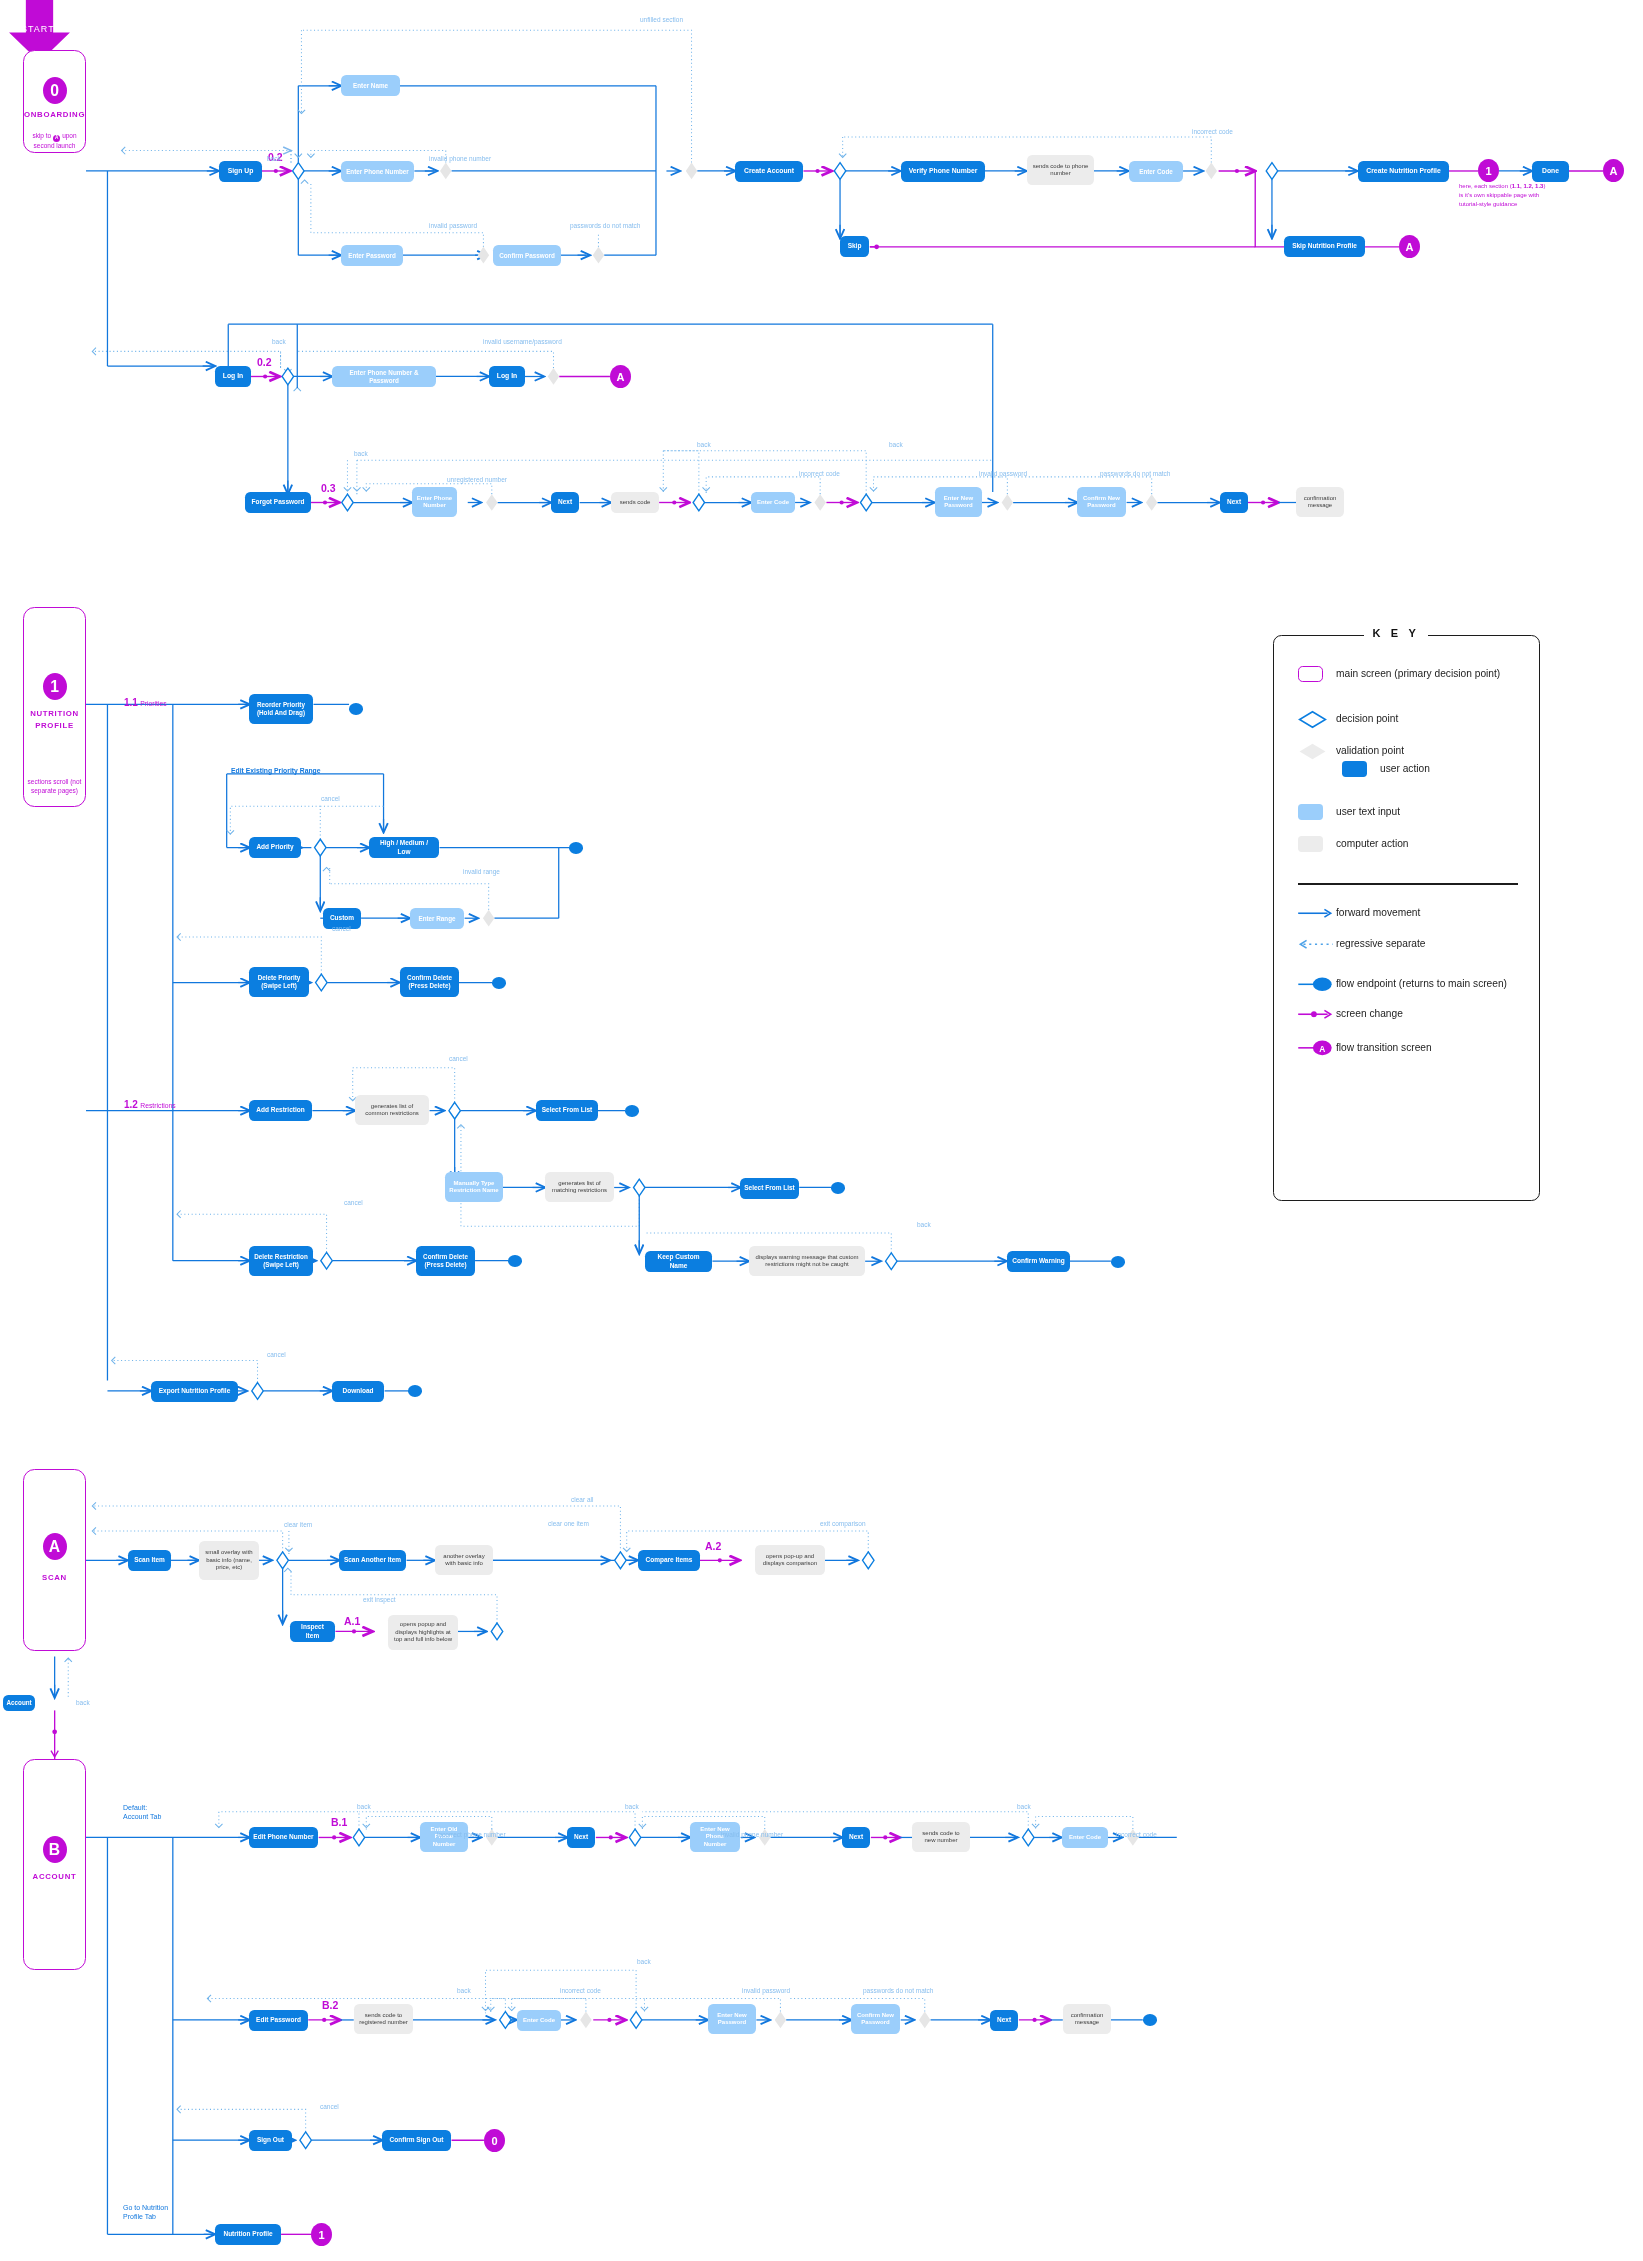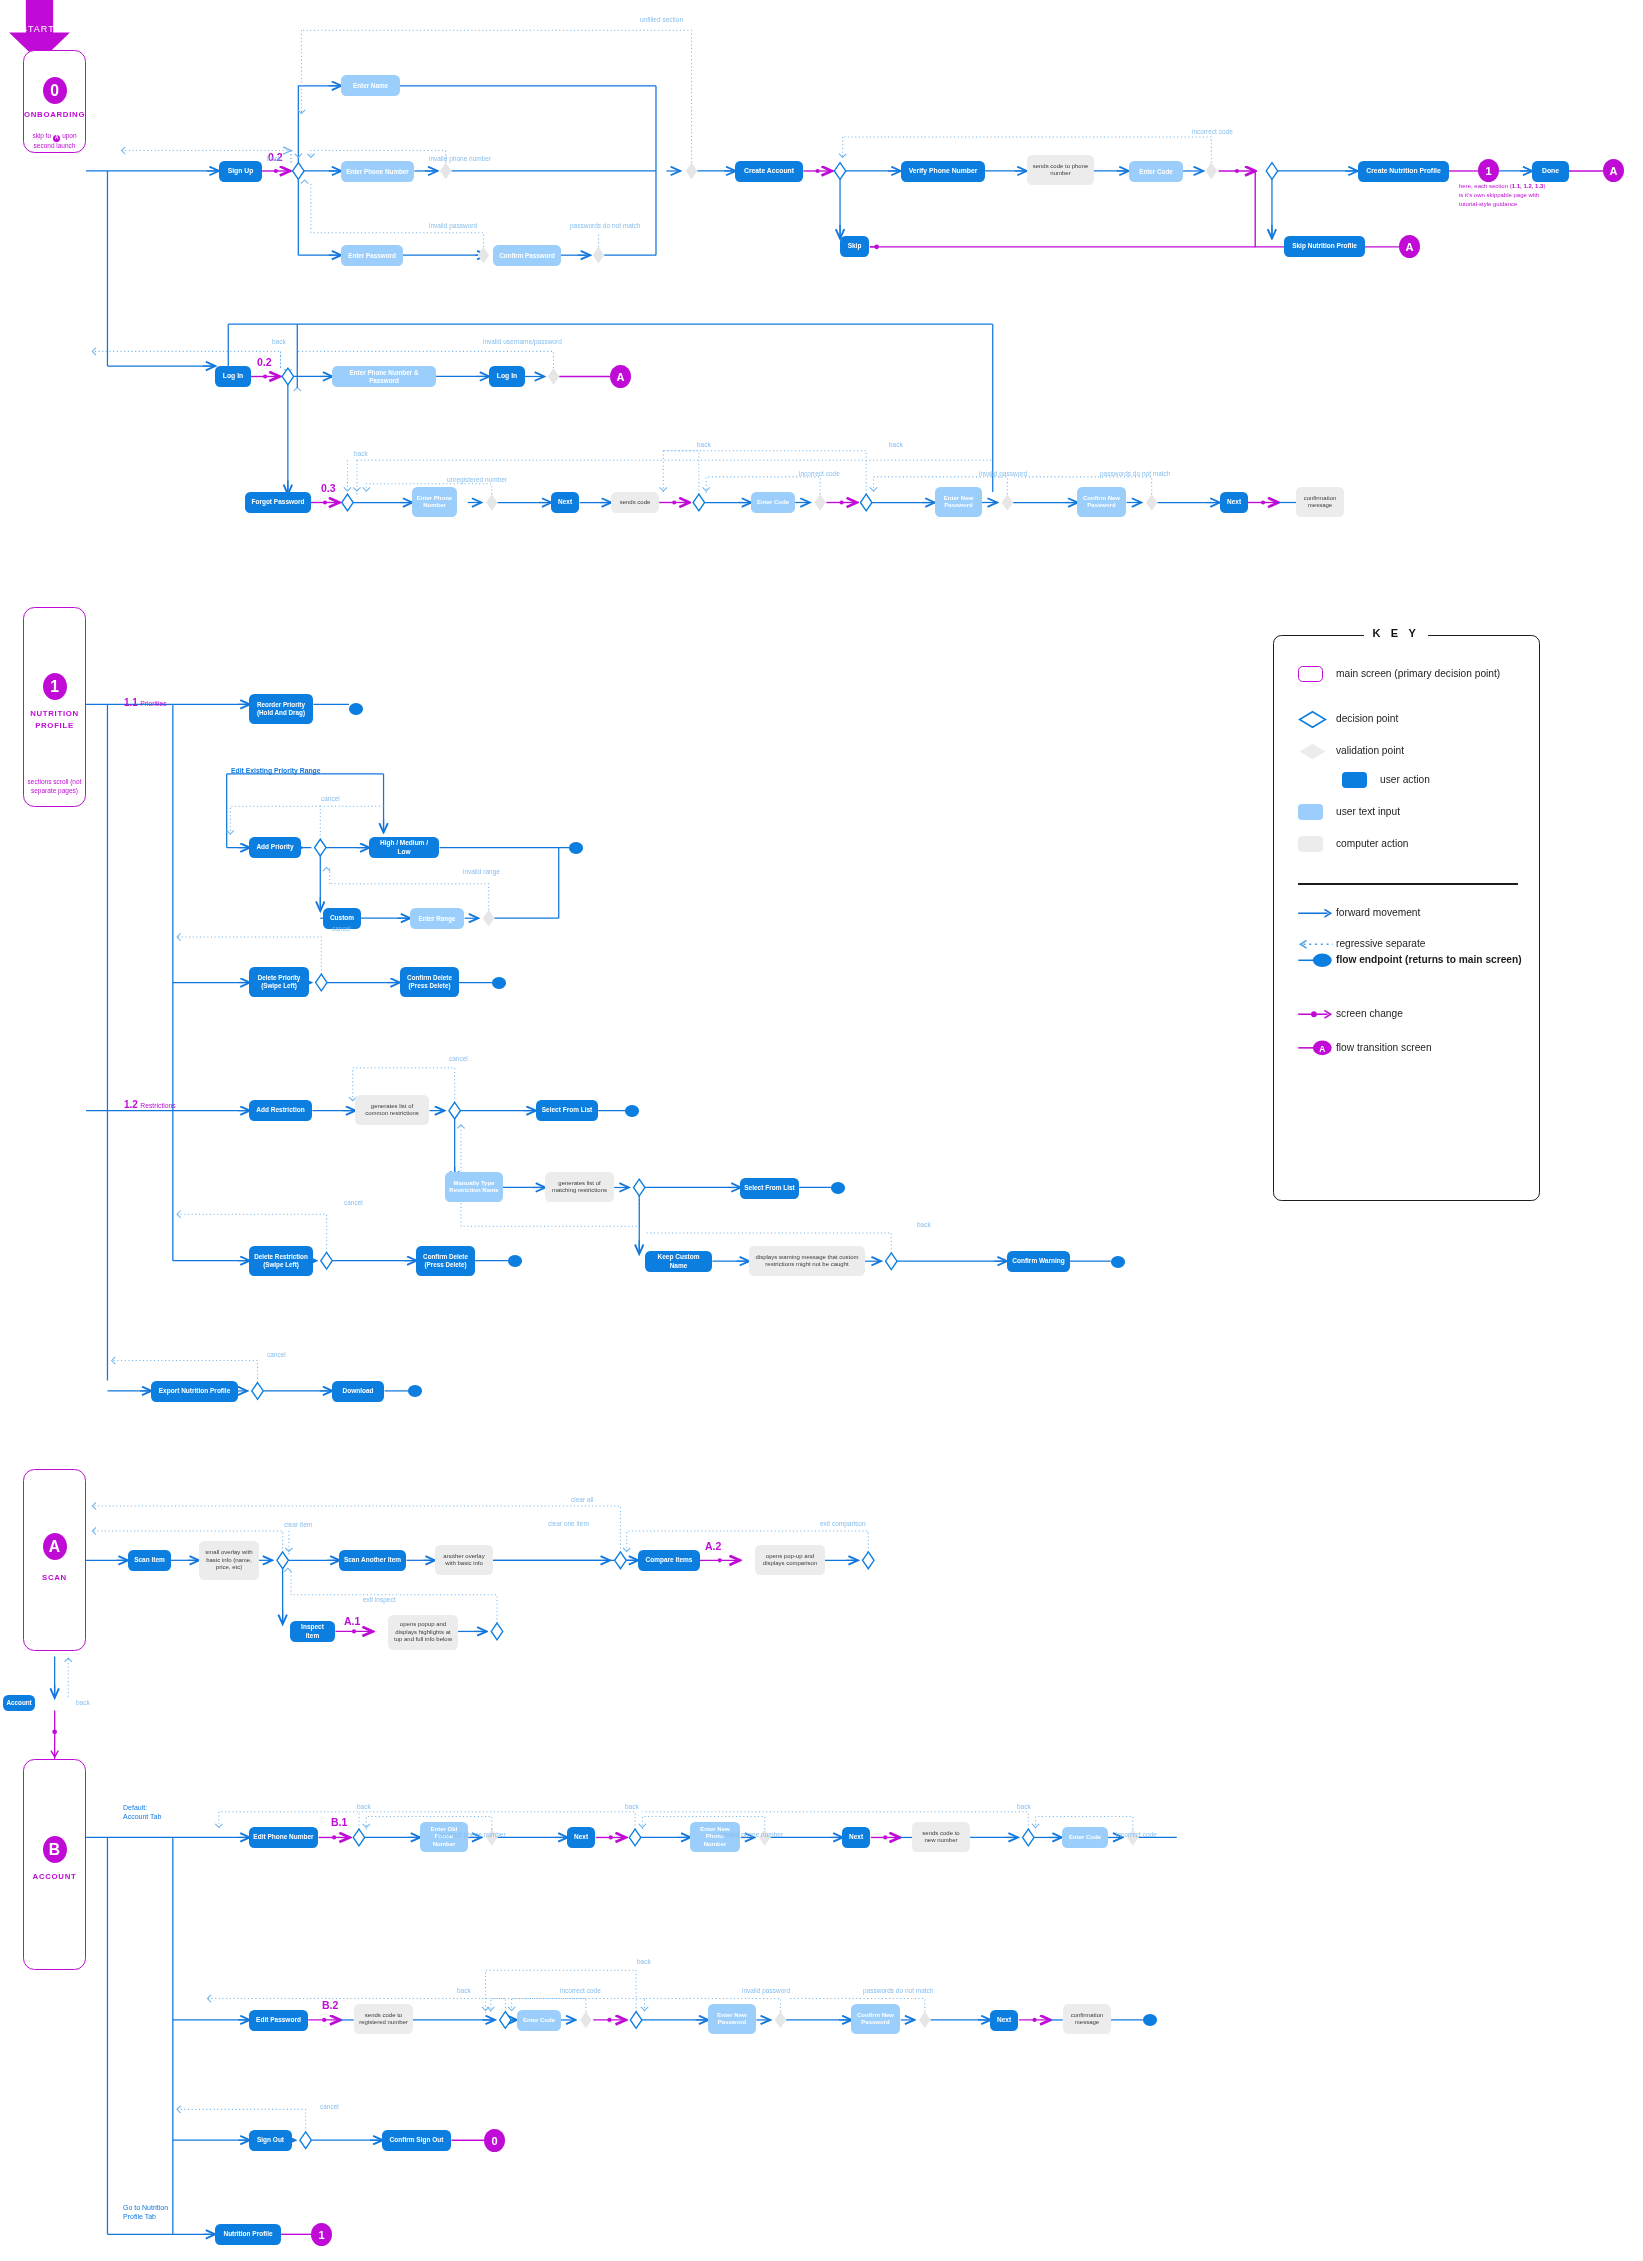--- a/index.html
+++ b/index.html
@@ -910,21 +910,21 @@
 
     <div class="key-row" style="left:24px; top:106px; width:230px;">
       <span class="key-glyph">
         <svg width="29" height="19" viewBox="0 0 56 36">
             <polygon points="28,3 53,18 28,33 3,18" fill="#ECECEC"></polygon>
           </svg>
       </span>
       <span class="key-text">validation point</span>
     </div>
 
-    <div class="key-row" style="left:24px; top:136px; width:230px;padding-left:44px;">
+    <div class="key-row" style="left:24px; top:125px; width:230px;padding-left:44px;">
       <span class="key-glyph">
           <span class="k-userac"></span>
         </span>
       <span class="key-text">user action</span>
     </div>
 
     <div class="key-row" style="left:24px; top:168px; width:230px;">
       <span class="key-glyph">
           <span class="k-userin"></span>
         </span>
@@ -953,21 +953,21 @@
     <div class="key-row" style="left:24px; top:302px; width:230px;">
       <span class="key-glyph">
         <svg width="35" height="10.5" viewBox="0 0 66 20">
             <line x1="10" y1="10" x2="66" y2="10" stroke="#4FA3E8" stroke-width="3" stroke-dasharray="4 7"></line>
             <path d="M16,2.5 L4,10 L16,17.5" fill="none" stroke="#4FA3E8" stroke-width="3"></path>
           </svg>
       </span>
       <span class="key-text">regressive separate</span>
     </div>
 
-    <div class="key-row" style="left:24px; top:317px; width:230px;font-weight:bold;">
+    <div class="key-row" style="left:24px; top:341px; width:230px;">
       <span class="key-glyph">
         <svg width="35" height="14.6" viewBox="0 0 66 28">
             <line x1="0" y1="14" x2="30" y2="14" stroke="#0B7EE0" stroke-width="3"></line>
             <ellipse cx="46" cy="14" rx="18" ry="13" fill="#0B7EE0"></ellipse>
           </svg>
       </span>
       <span class="key-text">flow endpoint (returns to main screen)</span>
     </div>
 
     <div class="key-row" style="left:24px; top:372px; width:230px;text-align:center;">

